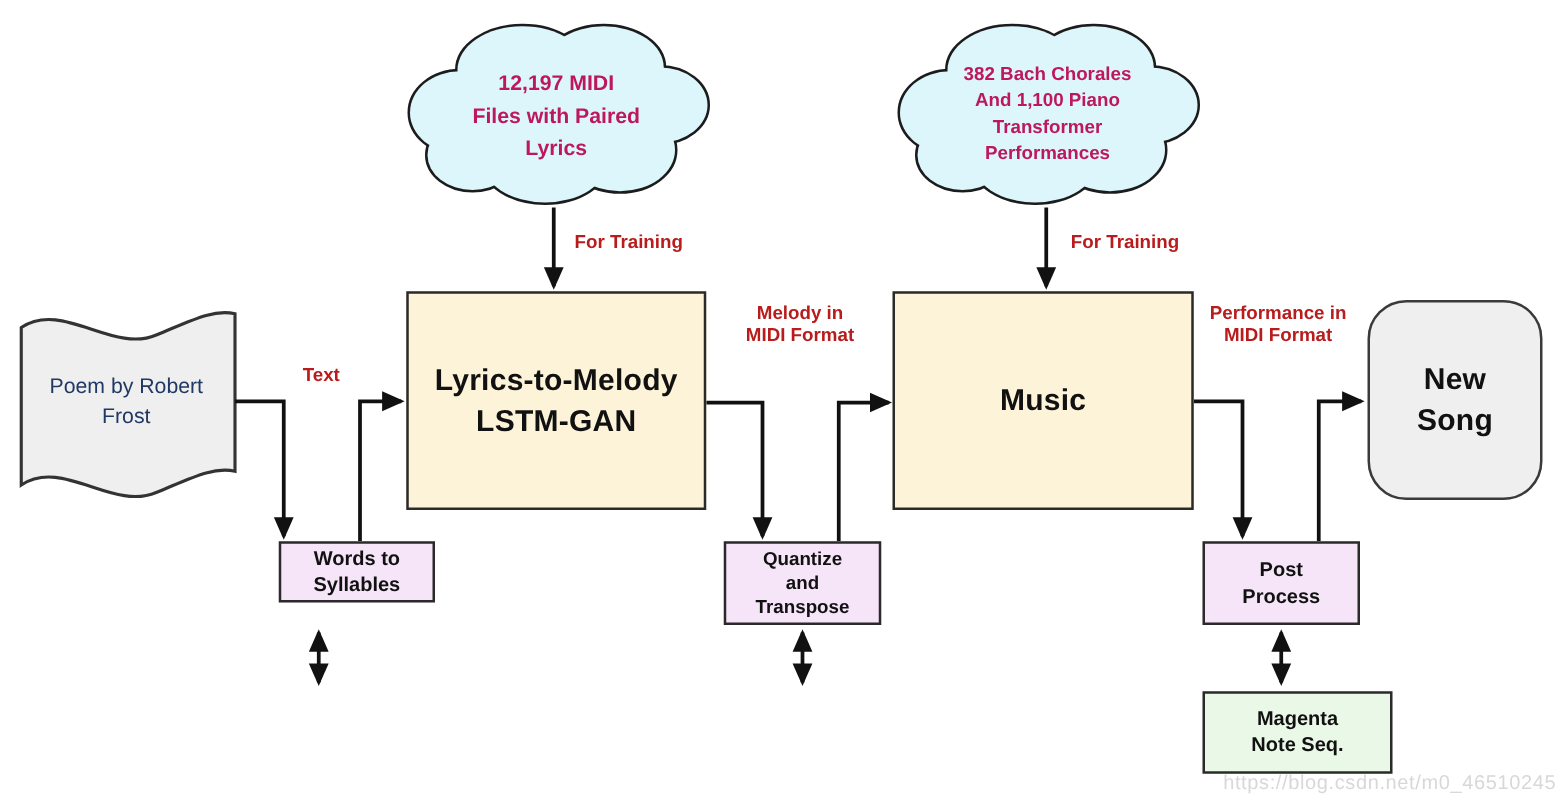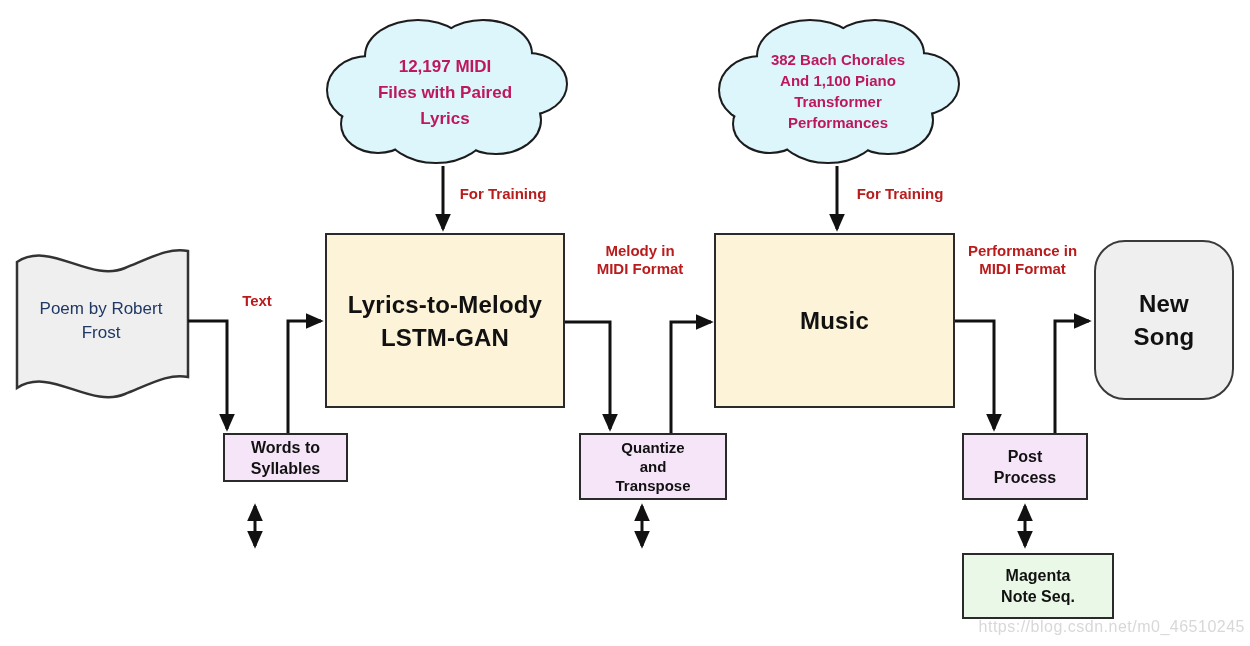--- a/index.html
+++ b/index.html
@@ -133,21 +133,21 @@
   </div>
   <div class="box gray big" style="left:1094px;top:240px;width:140px;height:160px;">
     <span class="ln">New</span>
     <span class="ln">Song</span>
   </div>
 
   <div class="box purple small" style="left:193px;top:433px;width:125px;height:49px;margin-left:30px;">
     <span class="ln">Words to</span>
     <span class="ln">Syllables</span>
   </div>
-  <div class="box purple tiny" style="left:579px;top:433px;width:148px;height:67px;">
+  <div class="box purple tiny" style="left:579px;top:433px;width:126px;height:67px;">
     <span class="ln">Quantize</span>
     <span class="ln">and</span>
     <span class="ln">Transpose</span>
   </div>
   <div class="box purple small" style="left:962px;top:433px;width:126px;height:67px;">
     <span class="ln">Post</span>
     <span class="ln">Process</span>
   </div>
 
   <div class="box green small" style="left:962px;top:553px;width:152px;height:66px;">

